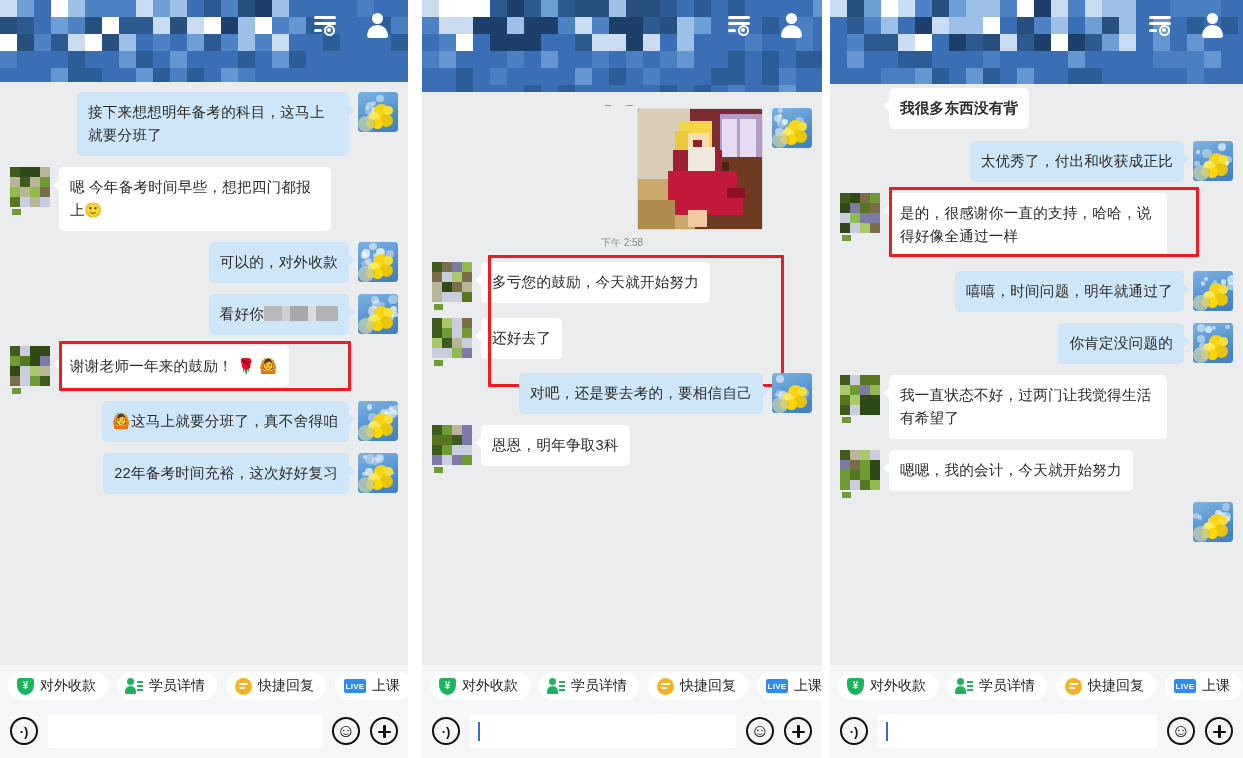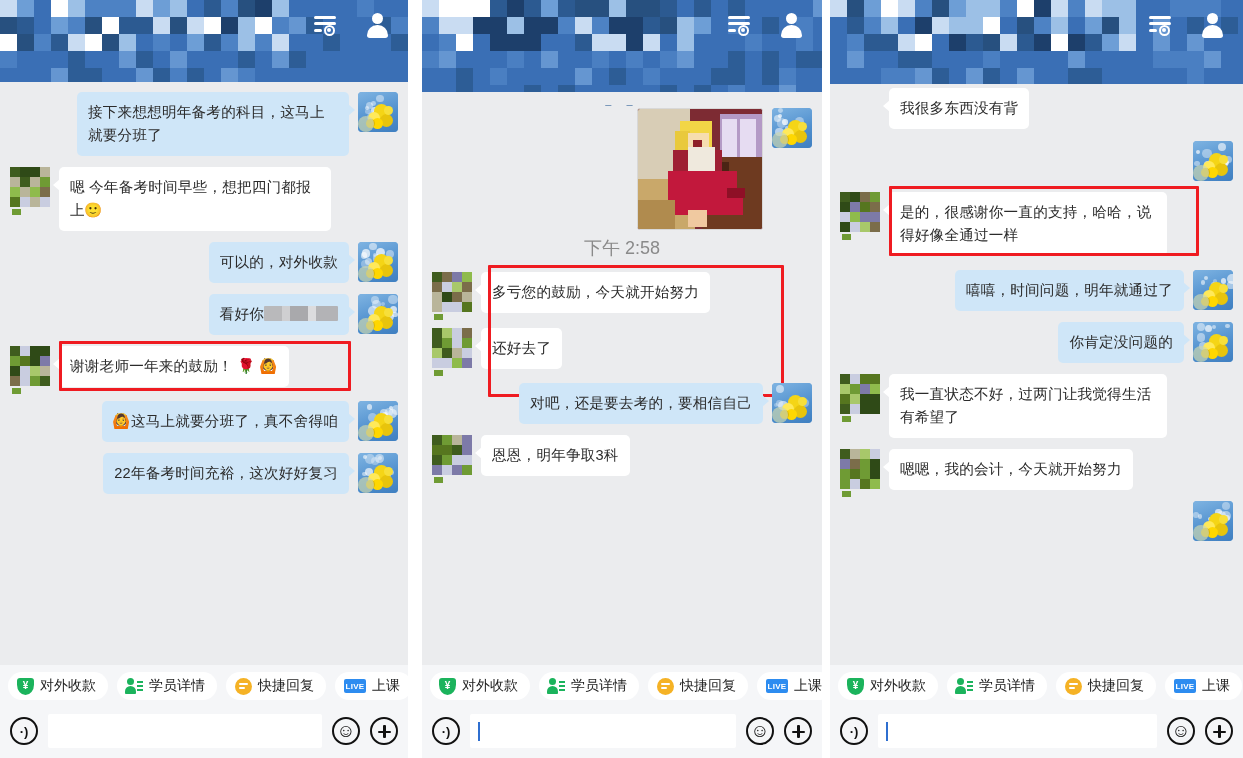--- a/index.html
+++ b/index.html
@@ -119,21 +119,21 @@
     border-left: 7px solid #cfe6f8;
   }
   .bub.white::after {
     content: ''; position: absolute; left: -6px; top: 12px;
     border-top: 6px solid transparent; border-bottom: 6px solid transparent;
     border-right: 7px solid #ffffff;
   }
 
   .tstamp {
     text-align: center;
-    font-size: 18px;
+    font-size: 10px;
     color: #8a8a8a;
     margin: 4px 0 12px 0;
   }
   .photo-row { display: flex; justify-content: flex-end; align-items: flex-start; margin-bottom: 6px; }
   .photo {
     width: 126px; height: 122px; border-radius: 3px;
     overflow: hidden; position: relative; background: #6b2330;
     border: 1px solid #d8d8d8;
   }
   .photo .sc { position: absolute; }
@@ -928,24 +928,25 @@
             <span></span>
             <b></b>
           </div>
         <div class="ic-person"></div>
       </div>
     </div>
 
     <div class="chat" style="padding-top:4px;">
       <div class="row in" style="margin-bottom:12px;">
         <div style="width:49px;flex:none;"></div>
-        <div class="bub white" style="max-width:290px;">我很多东西没有背</div>
+        <div class="bub white" style="max-width:290px;font-weight:bold;">我很多东西没有背</div>
       </div>
 
       <div class="row out">
+        <div class="bub blue">太优秀了，付出和收获成正比</div>
         <div class="av right av-flower">
             <div class="sky"></div>
             <div class="w" style="width: 4.0393px; height: 4.0393px; left: 3.30237px; top: 8.83309px; opacity: 0.79508;"></div>
             <div class="w" style="width: 9.55707px; height: 9.55707px; left: 9.14052px; top: 7.52688px; opacity: 0.454884;"></div>
             <div class="w" style="width: 7.42655px; height: 7.42655px; left: 11.4904px; top: 19.8248px; opacity: 0.725752;"></div>
             <div class="w" style="width: 7.10797px; height: 7.10797px; left: 31.8531px; top: 14.9478px; opacity: 0.529531;"></div>
             <div class="w" style="width: 8.51221px; height: 8.51221px; left: 15.075px; top: 18.378px; opacity: 0.823476;"></div>
             <div class="w" style="width: 6.61456px; height: 6.61456px; left: 28.1778px; top: 19.469px; opacity: 0.737673;"></div>
             <div class="w" style="width: 5.45012px; height: 5.45012px; left: 1.33915px; top: 19.4923px; opacity: 0.515086;"></div>
             <div class="w" style="width: 5.14877px; height: 5.14877px; left: 30.4819px; top: 18.7707px; opacity: 0.82988;"></div>

